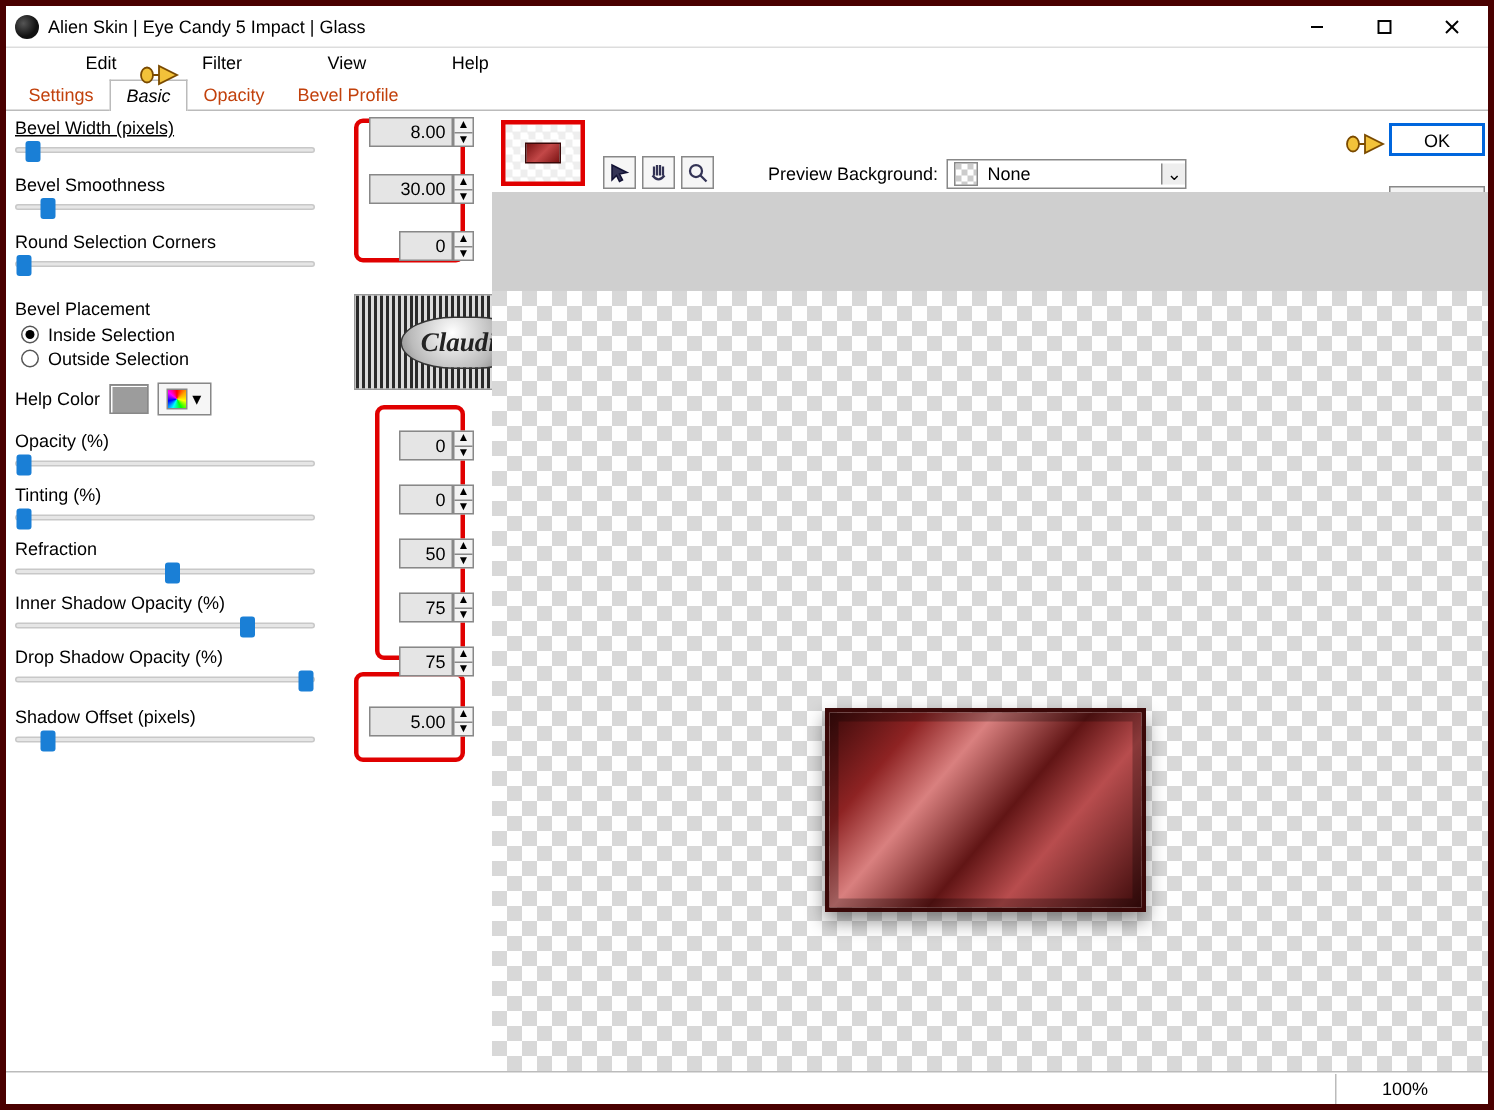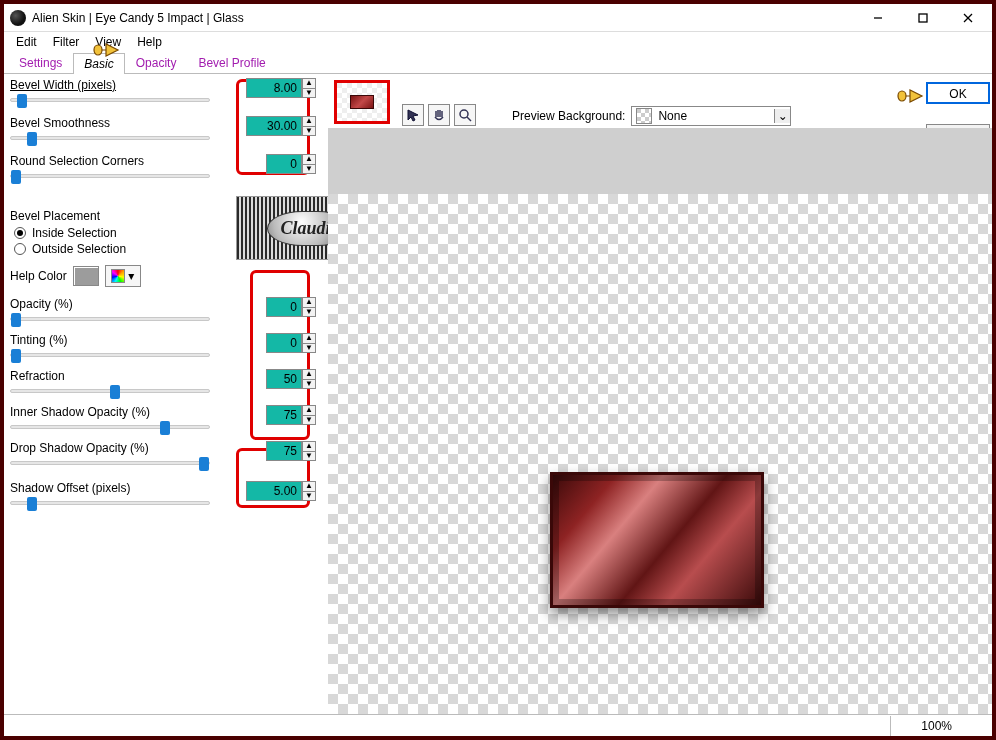--- a/index.html
+++ b/index.html
@@ -4,41 +4,41 @@
 <style>
 * { box-sizing: border-box; margin: 0; padding: 0; font-family: "Segoe UI", Tahoma, sans-serif; font-size: 12px; }
 html, body { width: 996px; height: 740px; overflow: hidden; }
 .outer { width: 996px; height: 740px; border: 4px solid #4a0000; background: #fff; position: relative; }
 .titlebar { height: 28px; display: flex; align-items: center; padding: 0 2px 0 6px; background: #fff; border-bottom: 1px solid #ddd; }
 .titlebar .icon { width: 16px; height: 16px; border-radius: 50%; background: radial-gradient(circle at 35% 35%, #555 0%, #111 60%); margin-right: 6px; }
 .titlebar .title { flex: 1; color: #000; }
 .titlebar .winbtns { display: flex; }
 .titlebar .winbtn { width: 45px; height: 28px; display: flex; align-items: center; justify-content: center; cursor: pointer; }
 .menubar { height: 20px; display: flex; align-items: center; gap: 4px; padding: 0 6px; position: relative; }
-.menubar span { padding: 7px 6px; cursor: default; }
+.menubar span { padding: 7px 6px; cursor: default; margin-left: 41px; }
 .hand-pointer { position: absolute; width: 28px; height: 24px; pointer-events: none; z-index: 100; }
 .tabbar { height: 22px; display: flex; align-items: flex-end; border-bottom: 1px solid #bbb; padding: 0 4px; }
-.tab { padding: 3px 10px; border: 1px solid transparent; border-bottom: none; cursor: default; color: #a21caf; }
+.tab { padding: 3px 10px; border: 1px solid transparent; border-bottom: none; cursor: default; color: #c2410c; }
 .tab.active { border-color: #bbb; background: #fff; position: relative; top: 1px; color: #000; font-style: italic; }
 .workspace { position: absolute; left: 0; right: 0; top: 74px; bottom: 22px; }
 .leftpanel { position: absolute; left: 6px; top: 0; width: 316px; }
 .param { margin-bottom: 4px; position: relative; }
 .param-label { color: #000; height: 16px; }
 .slider-track { height: 4px; background: #e6e6e6; border: 1px solid #c8c8c8; border-radius: 2px; margin: 4px 0 0 0; width: 200px; position: relative; }
 .slider-thumb { position: absolute; top: -5px; width: 10px; height: 14px; background: #1a7fd6; border-radius: 2px; }
-.numbox { position: absolute; right: 24px; top: 0; width: 56px; height: 20px; border: 1px solid #888; background: #14b8a6; text-align: right; padding: 2px 4px; }
+.numbox { position: absolute; right: 24px; top: 0; width: 56px; height: 20px; border: 1px solid #888; background: #e5e5e5; text-align: right; padding: 2px 4px; }
 .numbox.narrow { width: 36px; right: 24px; }
 .spinner { position: absolute; right: 10px; top: 0; width: 14px; height: 20px; border: 1px solid #888; background: #f3f3f3; font-size: 8px; line-height: 8px; text-align: center; }
 .spinner::before { content: "▲"; display: block; height: 9px; border-bottom: 1px solid #888; }
 .spinner::after { content: "▼"; display: block; height: 9px; }
 .redbox { position: absolute; border: 3px solid #e00000; border-radius: 6px; pointer-events: none; }
 .rb1 { left: 226px; top: 1px; width: 74px; height: 96px; }
 .rb2 { left: 240px; top: 192px; width: 60px; height: 170px; }
 .rb3 { left: 226px; top: 370px; width: 74px; height: 60px; }
-.bevel-group { margin-top: 31px; }
+.bevel-group { margin-top: 21px; }
 .bevel-title { margin-bottom: 2px; }
 .radio-row { display: flex; align-items: center; gap: 6px; padding: 1px 0 1px 4px; }
 .radio { width: 12px; height: 12px; border: 1px solid #555; border-radius: 50%; display: inline-flex; align-items: center; justify-content: center; }
 .radio.checked::after { content: ""; width: 6px; height: 6px; border-radius: 50%; background: #000; }
 .glass-color-row { display: flex; align-items: center; gap: 6px; margin-top: 8px; }
 .colorwell { width: 26px; height: 20px; background: #9c9c9c; border: 1px solid #888; box-shadow: inset 1px 1px 0 #fff; }
 .colordrop { width: 36px; height: 22px; border: 1px solid #888; display: flex; align-items: center; justify-content: center; gap: 3px; background: #f6f6f6; }
 .rainbow { width: 14px; height: 14px; background: conic-gradient(red,orange,yellow,lime,cyan,blue,magenta,red); border: 1px solid #888; }
 .logo-stamp { position: absolute; left: 226px; top: 118px; width: 148px; height: 64px; background: repeating-linear-gradient(90deg,#2a2a2a 0 2px,#dcdcdc 2px 4px); display:flex; align-items:center; justify-content:center; border:1px solid #999; }
 .logo-stamp .inner { background: radial-gradient(circle at 40% 30%, #fff 0%, #bbb 50%, #444 100%); color:#222; font-family: "Times New Roman", serif; font-style: italic; font-weight: bold; font-size: 18px; padding: 6px 12px; border-radius: 50%/60%; border:1px solid #333;}

